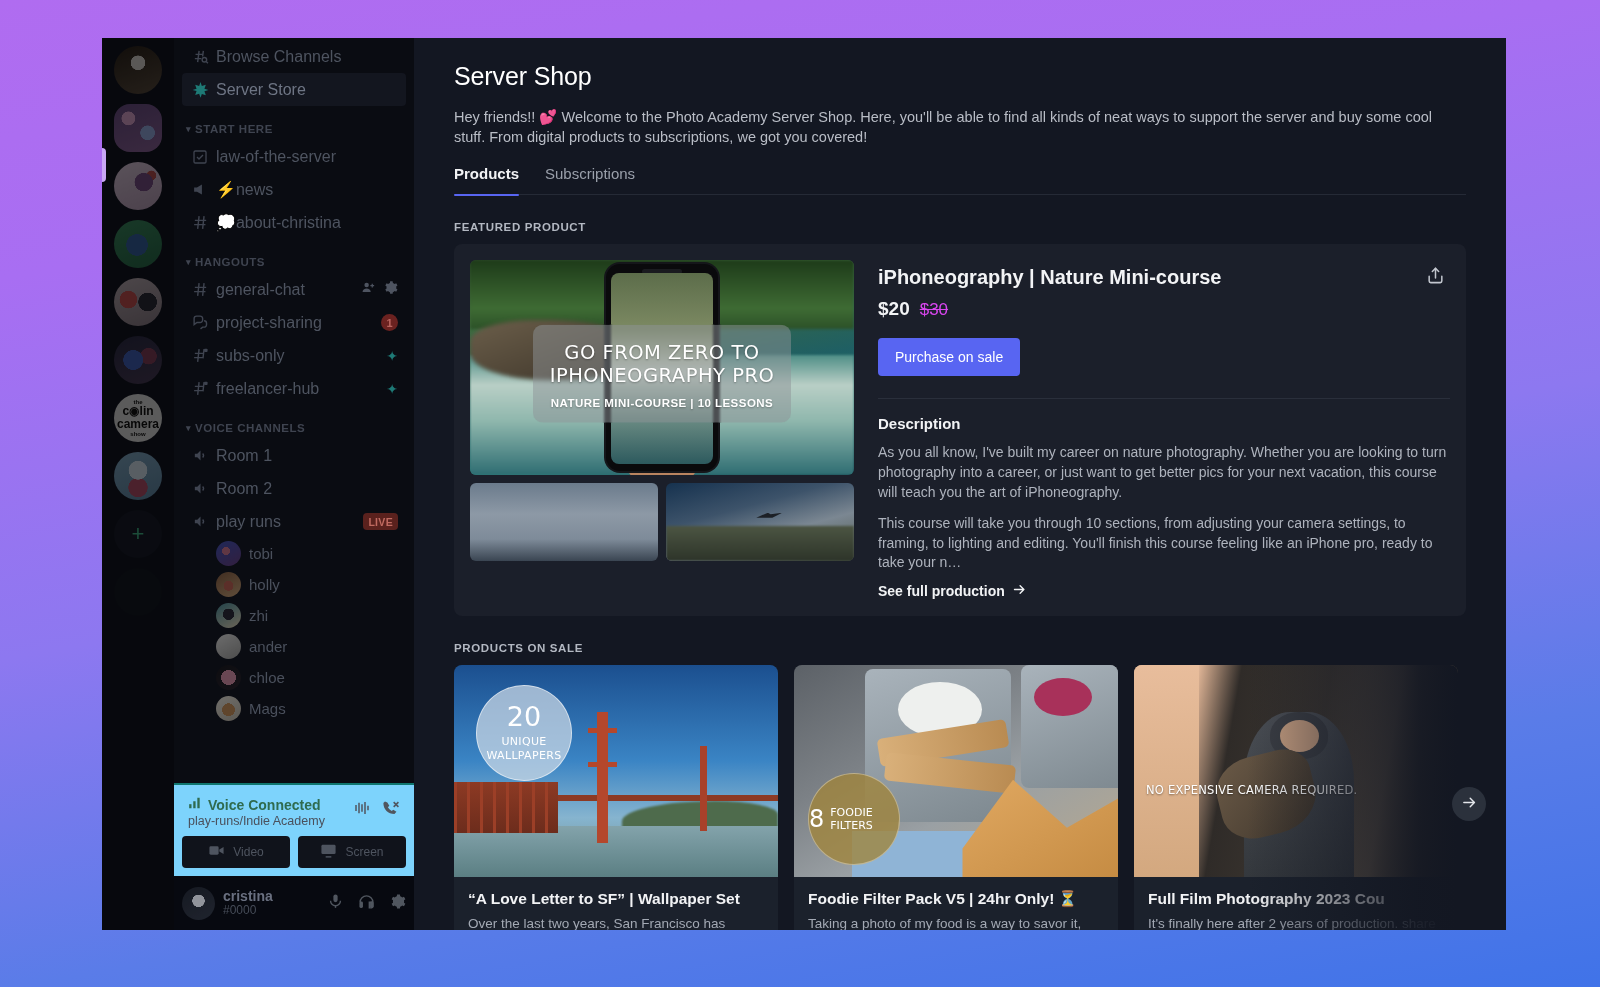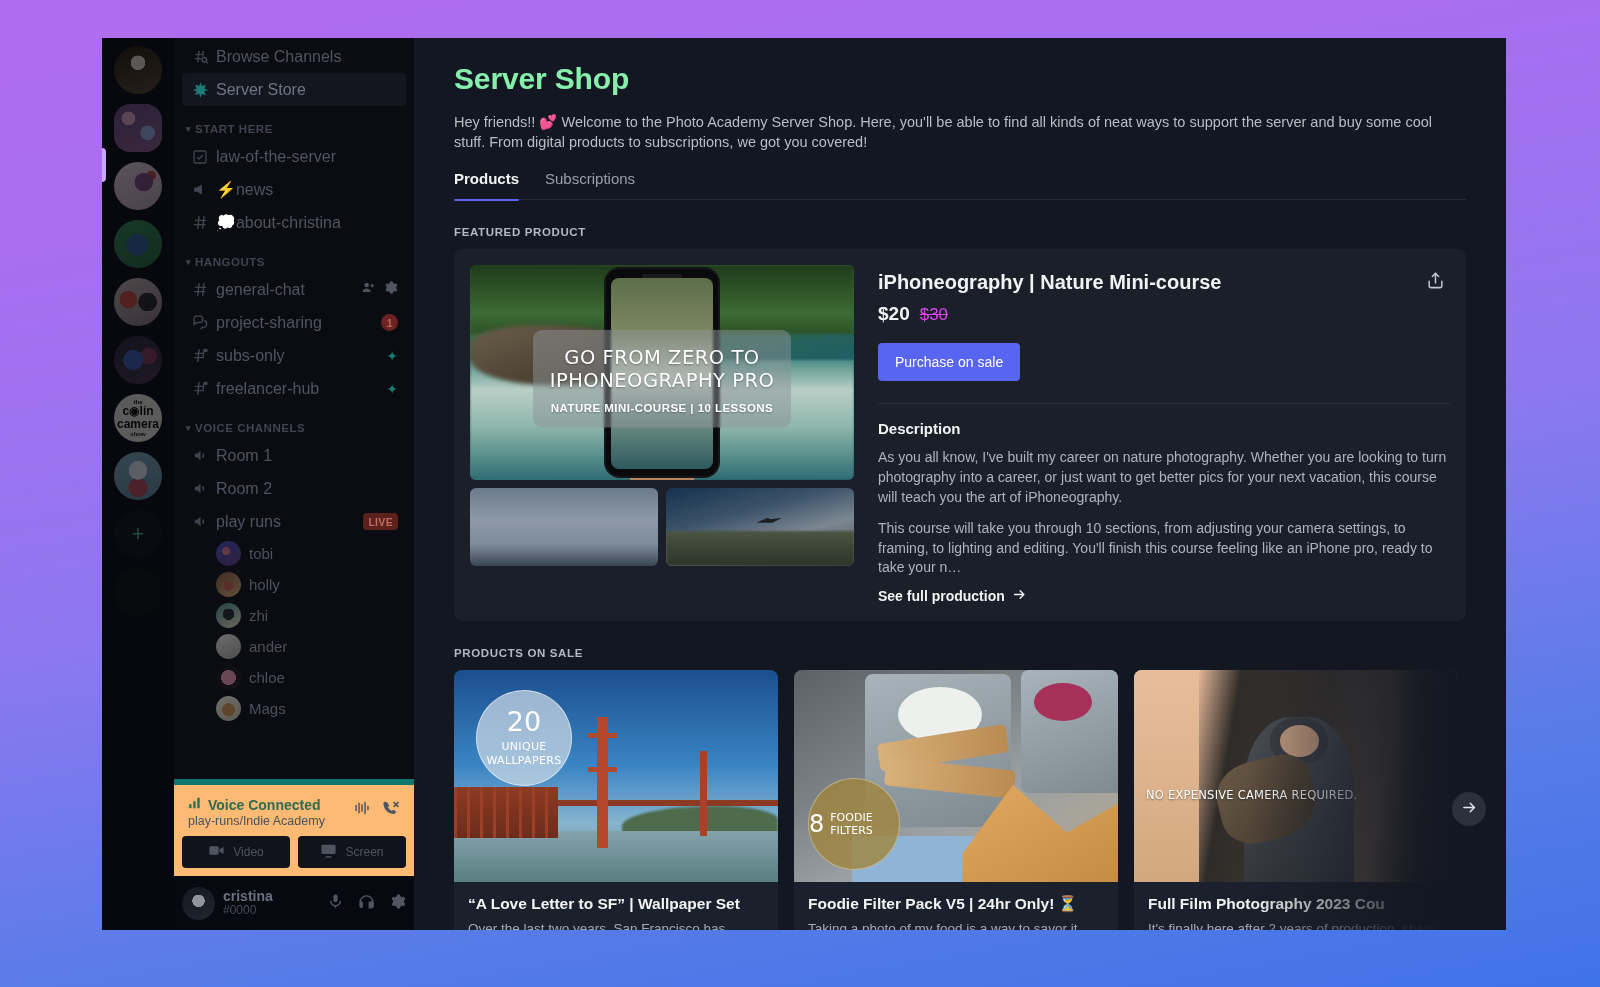--- a/index.html
+++ b/index.html
@@ -105,21 +105,21 @@
     height: 31px; padding-left: 34px; color:#4a505c; font-size:15px;
   }
   .voice-user .av {
     width:25px; height:25px; border-radius:50%; flex:0 0 25px;
     filter: brightness(.5) saturate(.8);
     overflow:hidden; position:relative;
   }
 
   
   #voice-panel {
-    background: #fdba74; padding: 8px 8px 0 8px; border-top: 6px solid #0f766e;
+    background: #7dd3fc; padding: 8px 8px 0 8px; border-top: 2px solid #0f766e;
   }
   .vc-top { display:flex; align-items:flex-start; padding: 3px 6px 6px 6px; }
   .vc-ttl { display:flex; align-items:center; gap:6px; color:#2f6b4f; font-size:14px; font-weight:600; }
   .vc-sub { color:#4a505c; font-size:12.5px; margin-top:1px; }
   .vc-actions { margin-left:auto; display:flex; gap:10px; color:#50565f; padding-top:3px; }
   .vc-btns { display:flex; gap:8px; padding: 2px 0 8px 0; }
   .vc-btn {
     flex:1; height:32px; background:#10131b; border-radius:4px;
     display:flex; align-items:center; justify-content:center; gap:8px;
     color:#4e545f; font-size:12px;
@@ -135,21 +135,21 @@
   #user-bar .utag { color:#464c58; font-size:12px; line-height:1.15;}
   #user-bar .uicons { margin-left:auto; display:flex; gap:14px; color:#50565f; }
 
   
   #main {
     flex: 1; background: #131722;
     overflow: hidden; position: relative;
   }
   #main-scroll { padding: 24px 40px 0 40px; height: 100%; }
 
-  h1#page-title { color:#86efac; font-size:30px; font-weight:700; letter-spacing:-.005em; }
+  h1#page-title { color:#ffffff; font-size:25px; font-weight:400; letter-spacing:-.005em; }
   #page-desc { color:#b9bdc6; font-size:14.5px; line-height:1.38; margin-top:16px; max-width: 985px; }
 
   #tabs { display:flex; gap:26px; margin-top: 18px; position:relative; }
   .tab { color:#9aa0ab; font-size:15px; padding-bottom:13px; position:relative; }
   .tab.active { color:#f2f3f5; font-weight:700; }
   .tab.active::after {
     content:""; position:absolute; left:0; right:0; bottom:-1px; height:2px; background:#5865f2; border-radius:2px;
   }
   #tabs-rule { height:1px; background:#252a36; margin-top:-1px; }
 

